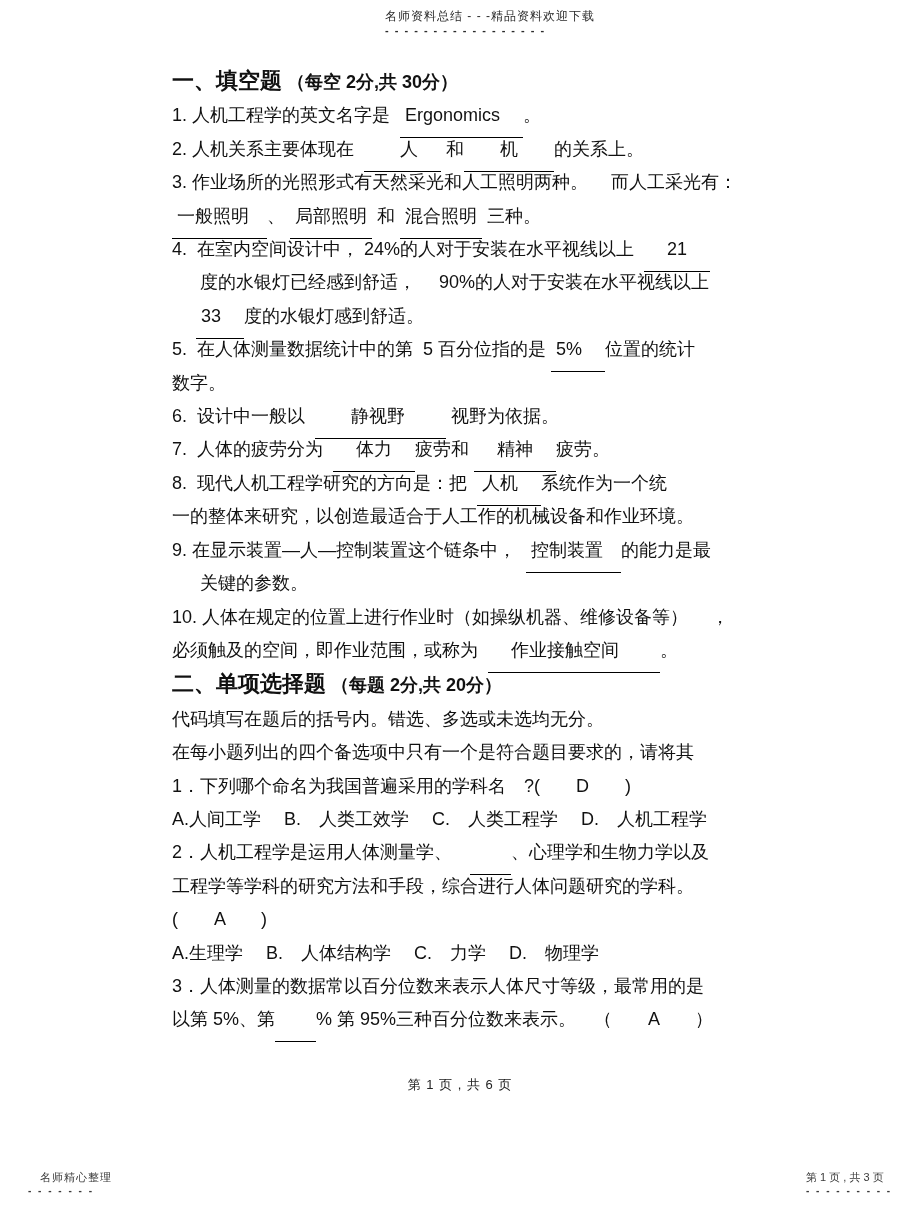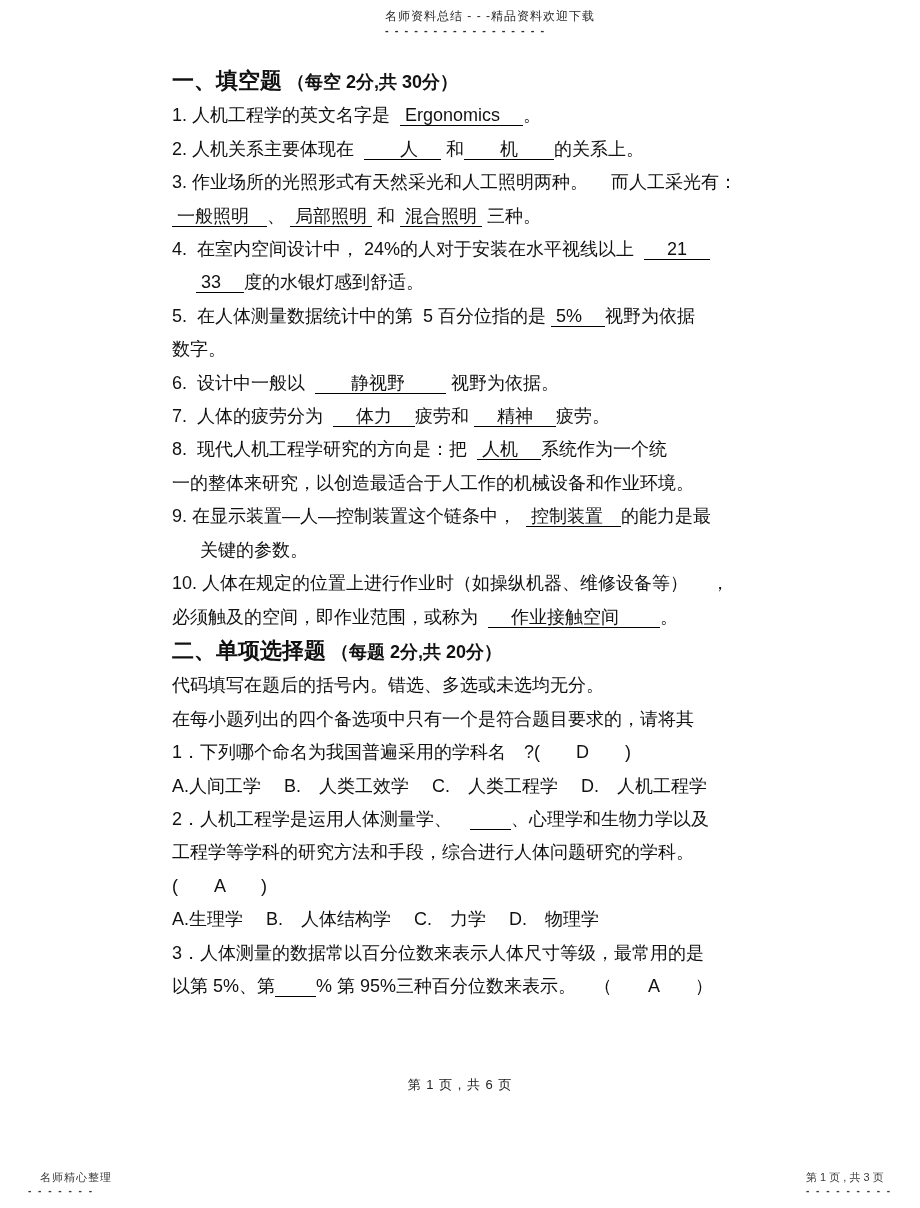--- a/index.html
+++ b/index.html
@@ -23,21 +23,21 @@
     margin:0;font-size:18px;line-height:33.4px;white-space:pre-wrap;
     color:#111;
   }
   .line.heading{font-weight:bold;}
   .h1{font-size:22px;}
   .h2{font-size:18px;}
   .ind1{padding-left:28px;}
   .ind2{padding-left:24px;}
   .blank{
     border-bottom:1.5px solid #000;
-    padding-bottom:0px;
+    padding-bottom:12px;
   }
   .footer-center{
     position:absolute;left:0;top:1076px;width:920px;text-align:center;
     font-size:13px;color:#222;letter-spacing:1px;white-space:pre;
   }
   .bottom-left-watermark{
     position:absolute;left:28px;top:1170px;font-size:11px;color:#3a3a3a;
     letter-spacing:1px;white-space:pre;margin-left:12px;
   }
   .bottom-left-dots{
@@ -61,22 +61,23 @@
   <div class="top-watermark">名师资料总结 - - -精品资料欢迎下载</div>
   <div class="top-dots">- - - - - - - - - - - - - - - - -</div>
 
   <div class="content">
       <p class="line heading"><span class="h1">一、填空题</span><span class="h2"> （每空 2分,共 30分）</span></p>
       <p class="line"><span>1. 人机工程学的英文名字是  </span><span class="blank"> Ergonomics　 </span><span>。</span></p>
       <p class="line"><span>2. 人机关系主要体现在  </span><span class="blank">　　人　 </span><span> 和</span><span class="blank">　　机　　</span><span>的关系上。</span></p>
       <p class="line"><span>3. 作业场所的光照形式有天然采光和人工照明两种。　 而人工采光有：</span></p>
       <p class="line"><span class="blank"> 一般照明　</span><span>、 </span><span class="blank"> 局部照明 </span><span> 和 </span><span class="blank"> 混合照明 </span><span> 三种。</span></p>
       <p class="line"><span>4.  在室内空间设计中， 24%的人对于安装在水平视线以上  </span><span class="blank">　 21　 </span></p>
+      <p class="line ind1"><span>度的水银灯已经感到舒适，　 90%的人对于安装在水平视线以上</span></p>
       <p class="line ind2"><span class="blank"> 33　 </span><span>度的水银灯感到舒适。</span></p>
-      <p class="line"><span>5.  在人体测量数据统计中的第  5 百分位指的是 </span><span class="blank"> 5%　 </span><span>视野为依据</span></p>
+      <p class="line"><span>5.  在人体测量数据统计中的第  5 百分位指的是 </span><span class="blank"> 5%　 </span><span>位置的统计</span></p>
       <p class="line"><span>数字。</span></p>
       <p class="line"><span>6.  设计中一般以  </span><span class="blank">　　静视野　　 </span><span> 视野为依据。</span></p>
       <p class="line"><span>7.  人体的疲劳分为  </span><span class="blank">　 体力　 </span><span>疲劳和 </span><span class="blank">　 精神　 </span><span>疲劳。</span></p>
       <p class="line"><span>8.  现代人机工程学研究的方向是：把  </span><span class="blank"> 人机　 </span><span>系统作为一个统</span></p>
       <p class="line"><span>一的整体来研究，以创造最适合于人工作的机械设备和作业环境。</span></p>
       <p class="line"><span>9. 在显示装置—人—控制装置这个链条中，  </span><span class="blank"> 控制装置　</span><span>的能力是最</span></p>
       <p class="line ind1"><span>关键的参数。</span></p>
       <p class="line"><span>10. 人体在规定的位置上进行作业时（如操纵机器、维修设备等）　 ，</span></p>
       <p class="line"><span>必须触及的空间，即作业范围，或称为  </span><span class="blank">　 作业接触空间　　 </span><span>。</span></p>
       <p class="line heading"><span class="h1">二、单项选择题</span><span class="h2"> （每题 2分,共 20分）</span></p>

